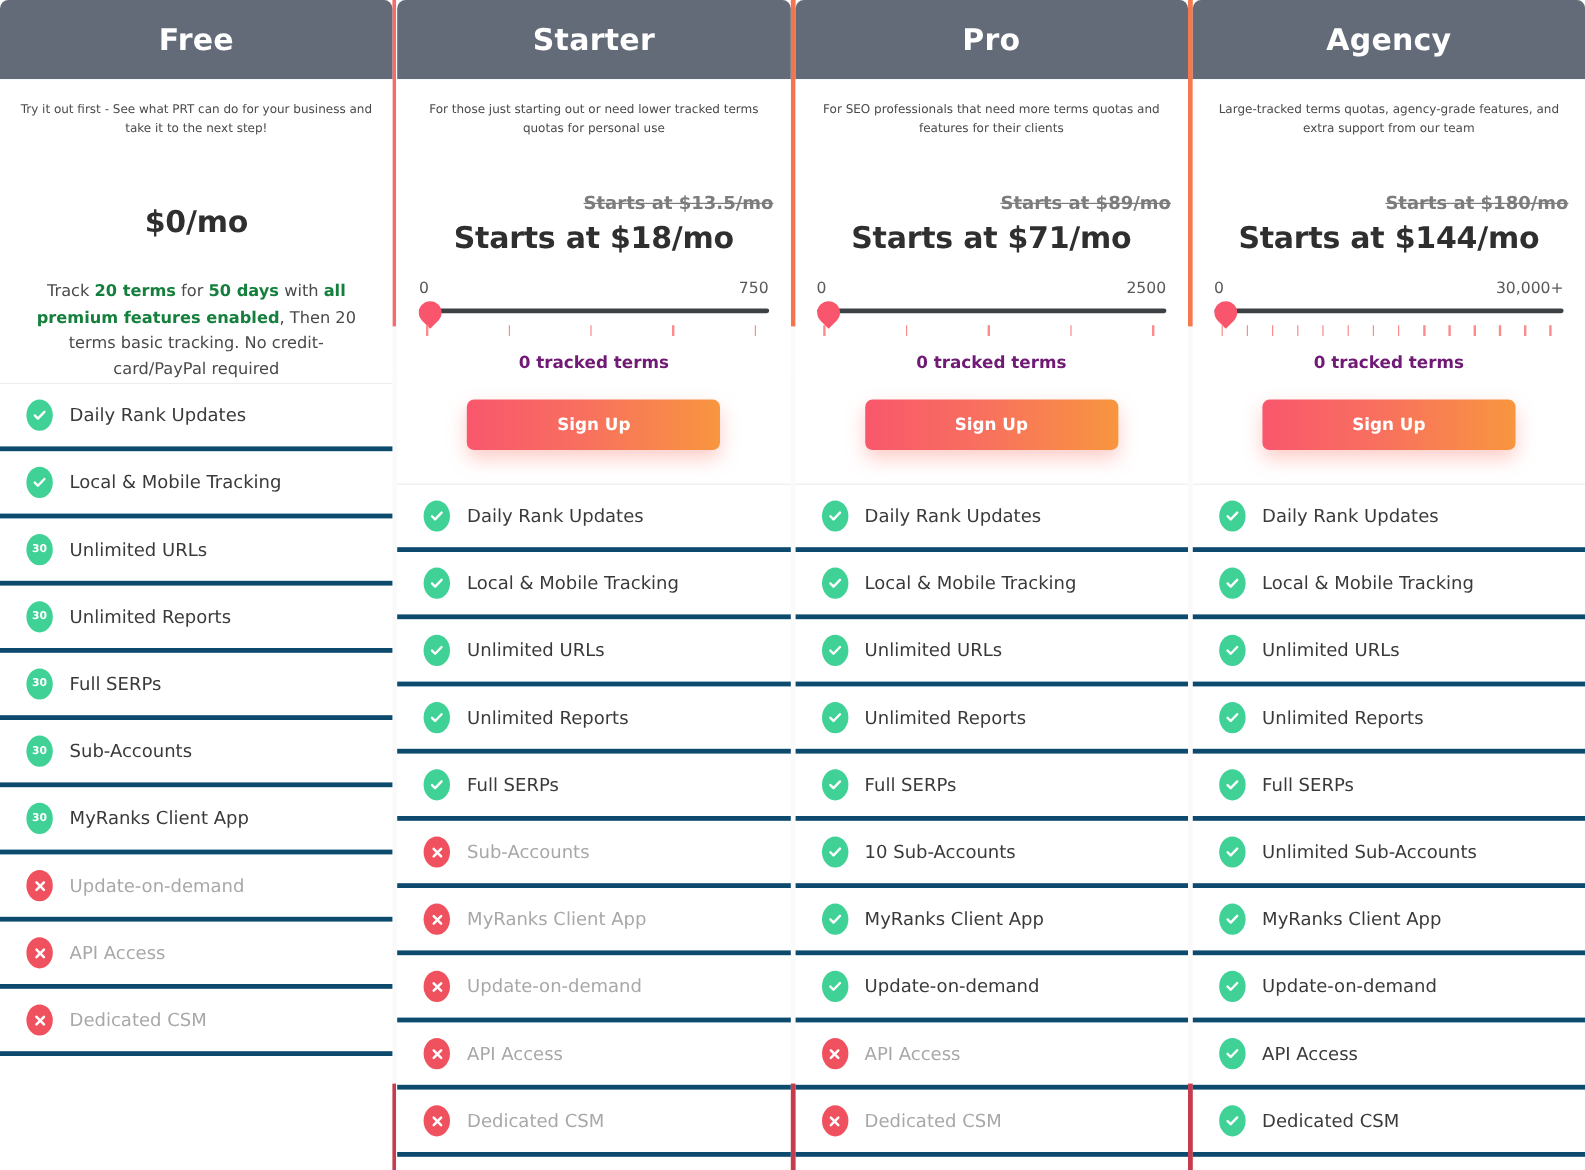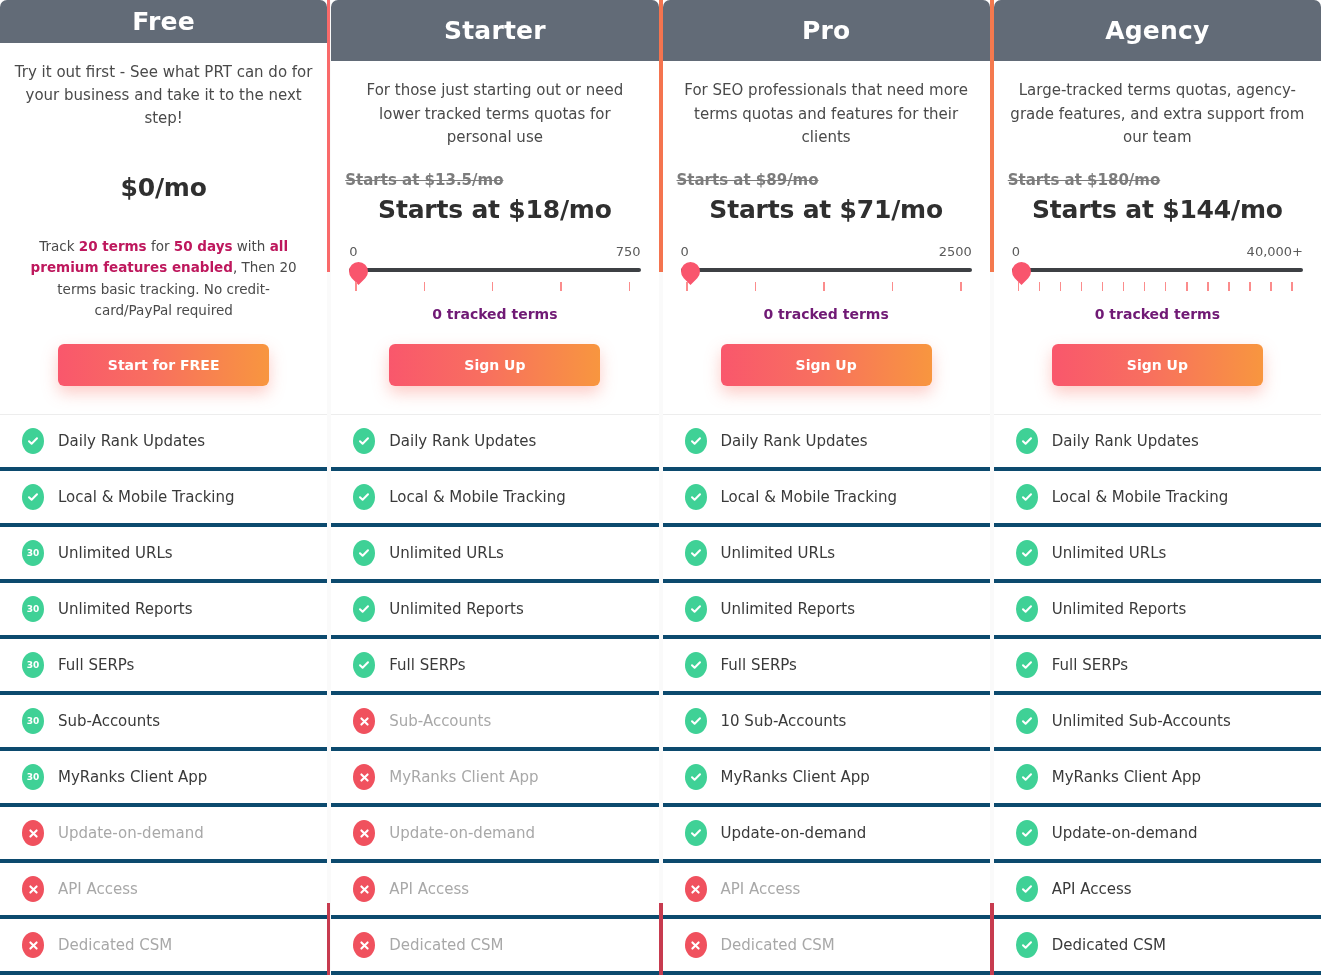--- a/index.html
+++ b/index.html
@@ -63,33 +63,33 @@
   }
 
   .col-top {
     background: #ffffff;
     padding: 18px 14px 0 14px;
     position: relative;
   }
 
   .tagline {
     text-align: center;
-    font-size: 15px;
+    font-size: 10px;
     line-height: 1.55;
     color: #4a4a4a;
     min-height: 44px;
   }
 
   .price-old {
-    text-align: left;
+    text-align: right;
     font-size: 15px;
     font-weight: bold;
     color: #7c7c7c;
     text-decoration: line-through;
-    margin-top: 22px;
+    margin-top: 32px;
     min-height: 20px;
   }
 
   .price-main {
     text-align: center;
     font-size: 25px;
     font-weight: bold;
     color: #2f2f2f;
     margin-top: 4px;
     letter-spacing: -0.2px;
@@ -98,21 +98,21 @@
 
   
   .free-note {
     text-align: center;
     font-size: 13.5px;
     line-height: 1.6;
     color: #4a4a4a;
     margin-top: 34px;
     padding: 0 6px;
   }
-  .free-note b { font-weight: bold; color: #be185d; }
+  .free-note b { font-weight: bold; color: #15803d; }
 
   
   .slider-wrap { margin-top: 20px; padding: 0 4px; }
   .slider-labels {
     display: flex;
     justify-content: space-between;
     font-size: 13px;
     color: #5a5a5a;
     margin-bottom: 3px;
   }
@@ -225,23 +225,20 @@
     <div class="divider-bar bottom divider-bar-2" style="background: rgb(199, 59, 79);"></div>
     <div class="column">
       <div class="col-header">
         <div class="col-title">Free</div>
       </div>
       <div class="col-top">
         <div class="tagline">Try it out first - See what PRT can do for your business and take it to the next step!</div>
         <div class="price-main free-price">$0/mo</div>
         <div class="free-note">Track <b>20 terms</b> for <b>50 days</b> with <b>all premium features enabled</b>, Then 20 terms basic tracking. No credit-card/PayPal required</div>
       </div>
-      <div class="cta-zone">
-        <button class="cta-button">Start for FREE</button>
-      </div>
       <div class="features">
         <div class="feature-row">
           <span class="feature-icon icon-check">
             <svg width="12" height="12" viewBox="0 0 12 12">
               <path d="M2 6.2 L4.6 8.8 L10 3.2" stroke="#ffffff" stroke-width="2" fill="none" stroke-linecap="round" stroke-linejoin="round"></path>
             </svg>
           </span>
           <span class="feature-label">Daily Rank Updates</span>
         </div>
         <div class="feature-row">
@@ -528,21 +525,21 @@
       <div class="col-header">
         <div class="col-title">Agency</div>
       </div>
       <div class="col-top">
         <div class="tagline">Large-tracked terms quotas, agency-grade features, and extra support from our team</div>
         <div class="price-old">Starts at $180/mo</div>
         <div class="price-main">Starts at $144/mo</div>
         <div class="slider-wrap">
           <div class="slider-labels">
             <span>0</span>
-            <span>40,000+</span>
+            <span>30,000+</span>
           </div>
           <div class="slider-track-area">
             <div class="slider-track"></div>
             <div class="slider-thumb"></div>
           </div>
           <div class="slider-ticks">
             <span style="left: 2%;"></span>
             <span style="left: 9.23077%;"></span>
             <span style="left: 16.4615%;"></span>
             <span style="left: 23.6923%;"></span>

